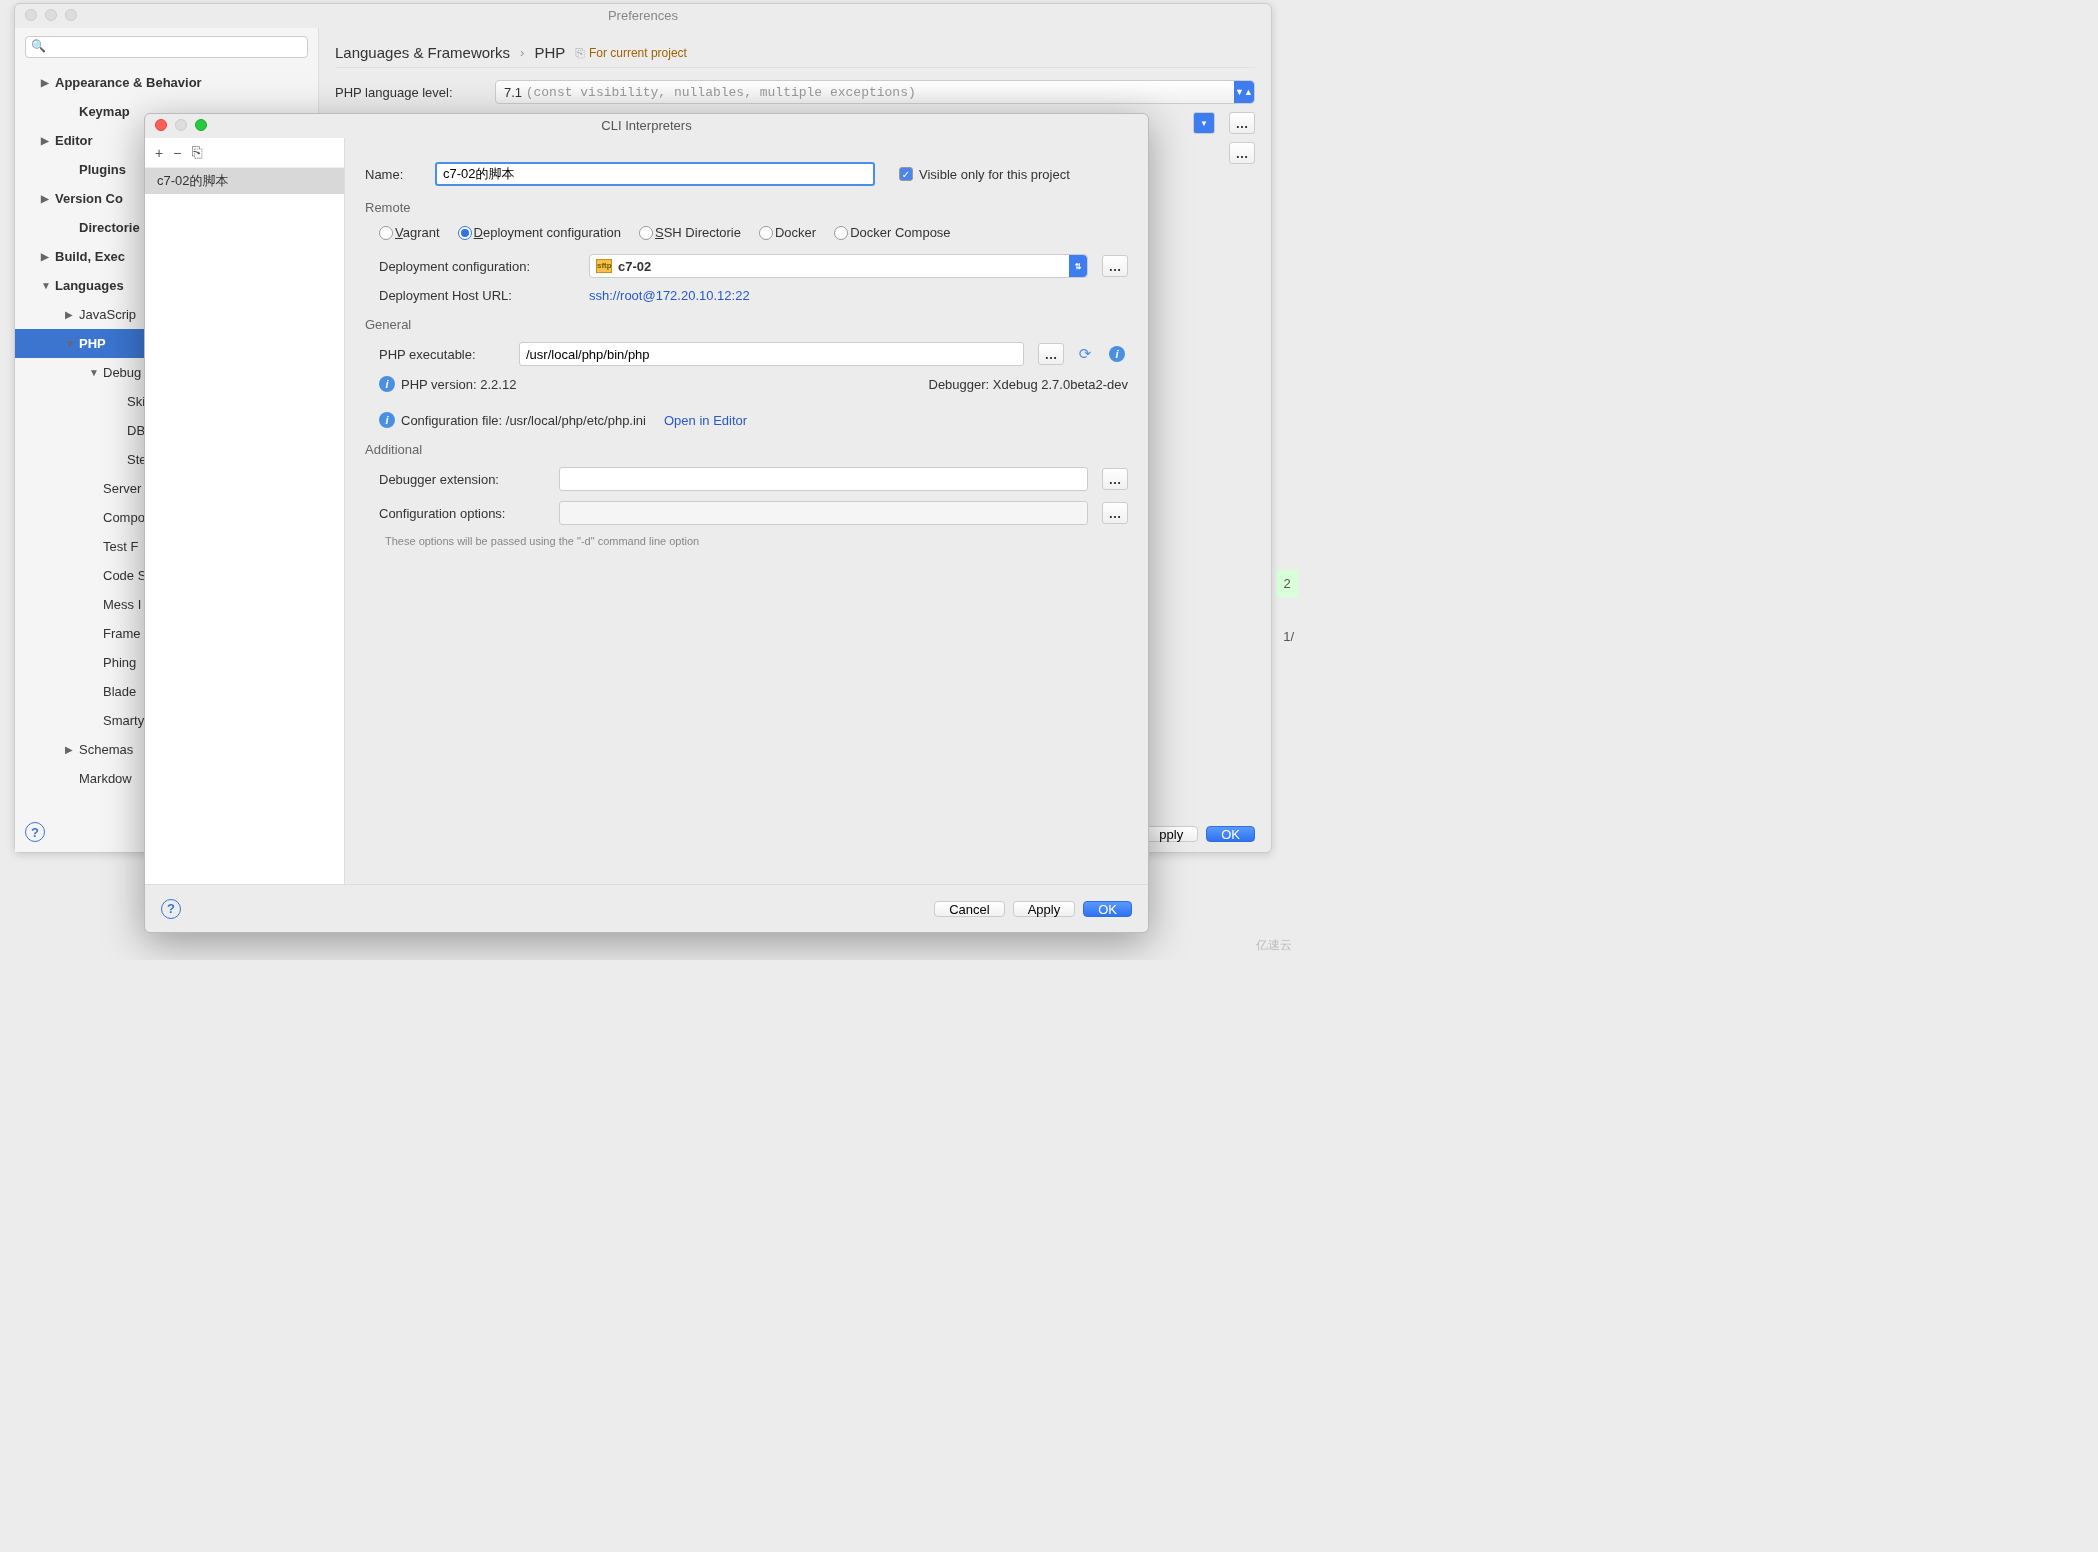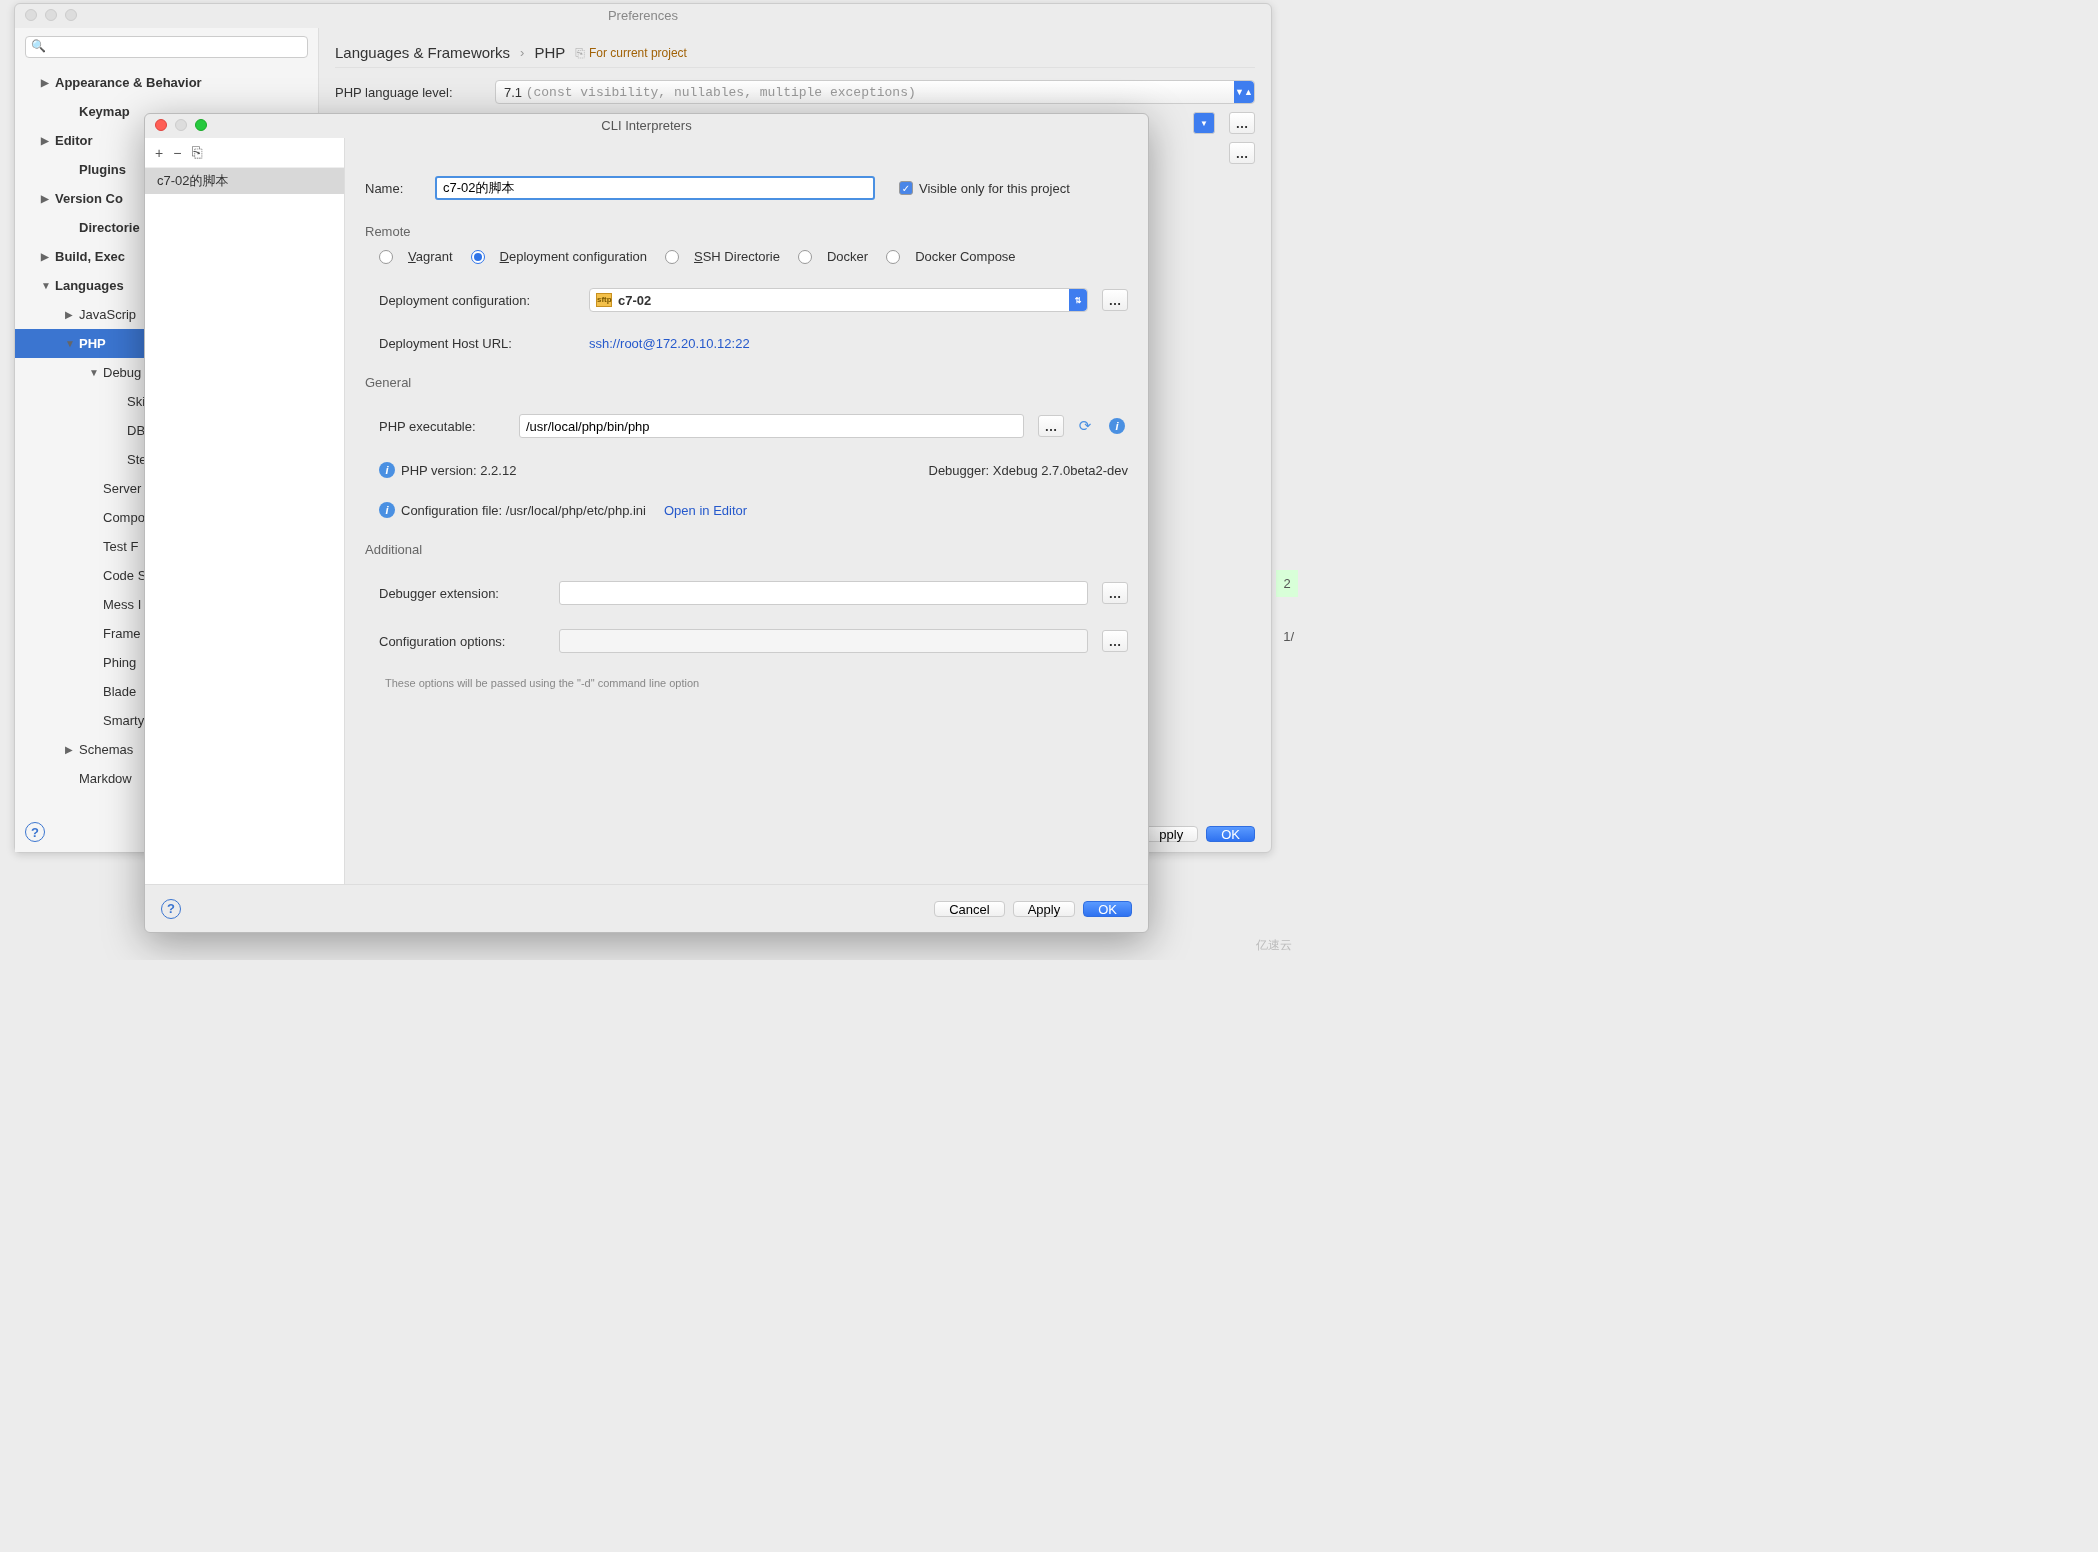--- a/index.html
+++ b/index.html
@@ -50,29 +50,29 @@
 .cli-titlebar .traffic span.r { background: #ff5f56; border-color: #e0443e; }
 .cli-titlebar .traffic span.y { background: #ddd; border-color: #ccc; }
 .cli-titlebar .traffic span.g { background: #27c93f; border-color: #1aab29; }
 .cli-body { flex: 1; display: flex; }
 .cli-left { width: 200px; border-right: 1px solid #ddd; background: #fff; display: flex; flex-direction: column; }
 .cli-toolbar { height: 30px; display: flex; align-items: center; gap: 10px; padding: 0 10px; border-bottom: 1px solid #eee; color: #555; }
 .cli-toolbar span { cursor: pointer; font-size: 14px; }
 .cli-list-item { height: 26px; display: flex; align-items: center; padding: 0 12px; background: #d8d8d8; }
 .cli-right { flex: 1; padding: 14px 20px; overflow: auto; }
 .section-title { color: #666; margin: 14px 0 10px; }
-.row { display: flex; align-items: center; gap: 10px; margin: 24px 0; }
+.row { display: flex; align-items: center; gap: 10px; margin: 10px 0; }
 .row .lbl { min-width: 60px; }
 .row .lbl-wide { min-width: 200px; }
 .row .lbl-inner { min-width: 130px; }
 .text-input { height: 24px; border: 1px solid #ccc; border-radius: 3px; padding: 0 6px; background: #fff; font-size: 13px; flex: 1; }
 .text-input.focused { border: 2px solid #4a90e2; }
 .checkbox { width: 14px; height: 14px; border: 1px solid #999; border-radius: 3px; background: #4a86e8; display: inline-flex; align-items: center; justify-content: center; color: #fff; font-size: 10px; margin-right: 6px; }
 .radio-row { display: flex; align-items: center; gap: 18px; flex-wrap: wrap; margin: 10px 0 14px 14px; }
-.radio { display: flex; align-items: center; gap: 15px; justify-content: flex-end; }
+.radio { display: flex; align-items: center; gap: 2px; justify-content: flex-end; }
 .radio .dot { width: 14px; height: 14px; border: 1px solid #999; border-radius: 50%; background: #fff; display: flex; align-items: center; justify-content: center; }
 .radio.sel .dot { border-color: #2f74e8; }
 .radio.sel .dot::after { content: ""; width: 8px; height: 8px; border-radius: 50%; background: #2f74e8; }
 .radio .u { text-decoration: underline; }
 .deploy-select { flex: 1; height: 24px; border: 1px solid #ccc; border-radius: 4px; background: #fff; display: flex; align-items: center; padding: 0 6px; position: relative; font-weight: 600; }
 .deploy-select .icon-box { width: 16px; height: 14px; background: #f3c04a; border: 1px solid #c89020; margin-right: 6px; font-size: 8px; text-align: center; line-height: 12px; color: #7a5800; }
 .deploy-select .sel-arrow2 { position: absolute; right: 0; top: 0; width: 18px; height: 100%; background: #3e7def; border-radius: 0 4px 4px 0; color: #fff; font-size: 8px; display: flex; align-items: center; justify-content: center; }
 .link { color: #2559cc; }
 .info-icon { width: 16px; height: 16px; border-radius: 50%; background: #4a90e2; color: #fff; font-size: 11px; font-style: italic; font-weight: bold; display: inline-flex; align-items: center; justify-content: center; margin-right: 6px; flex-shrink: 0; }
 .icon-btn { width: 22px; height: 22px; display: flex; align-items: center; justify-content: center; color: #4a90e2; font-size: 15px; }

